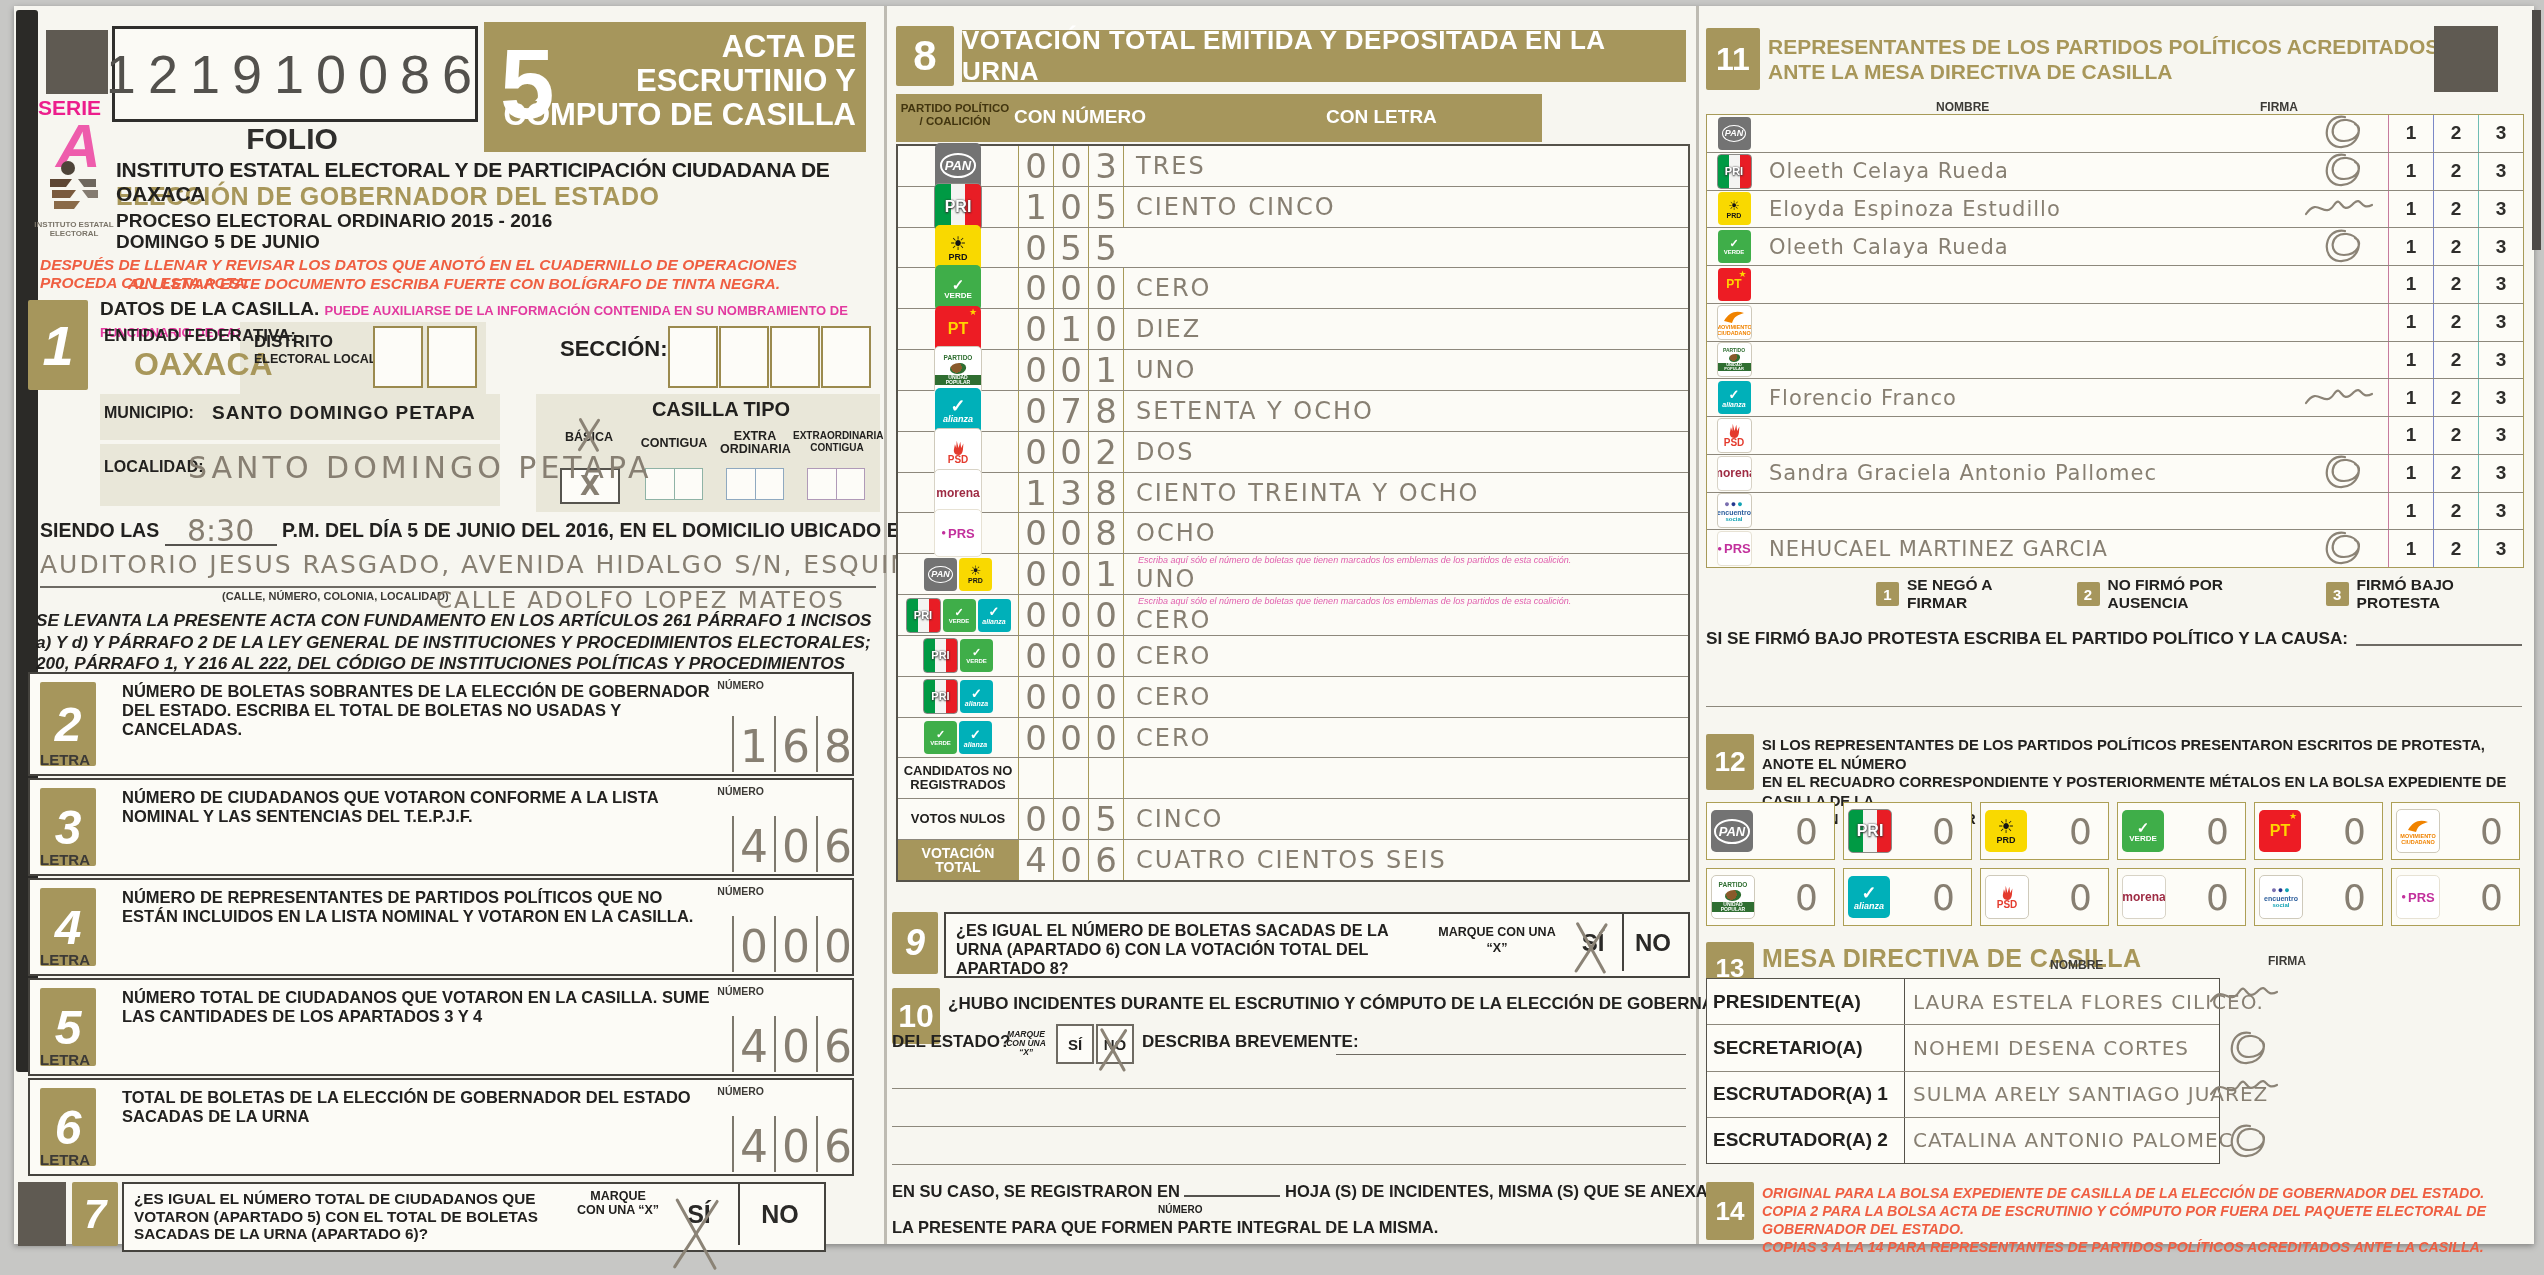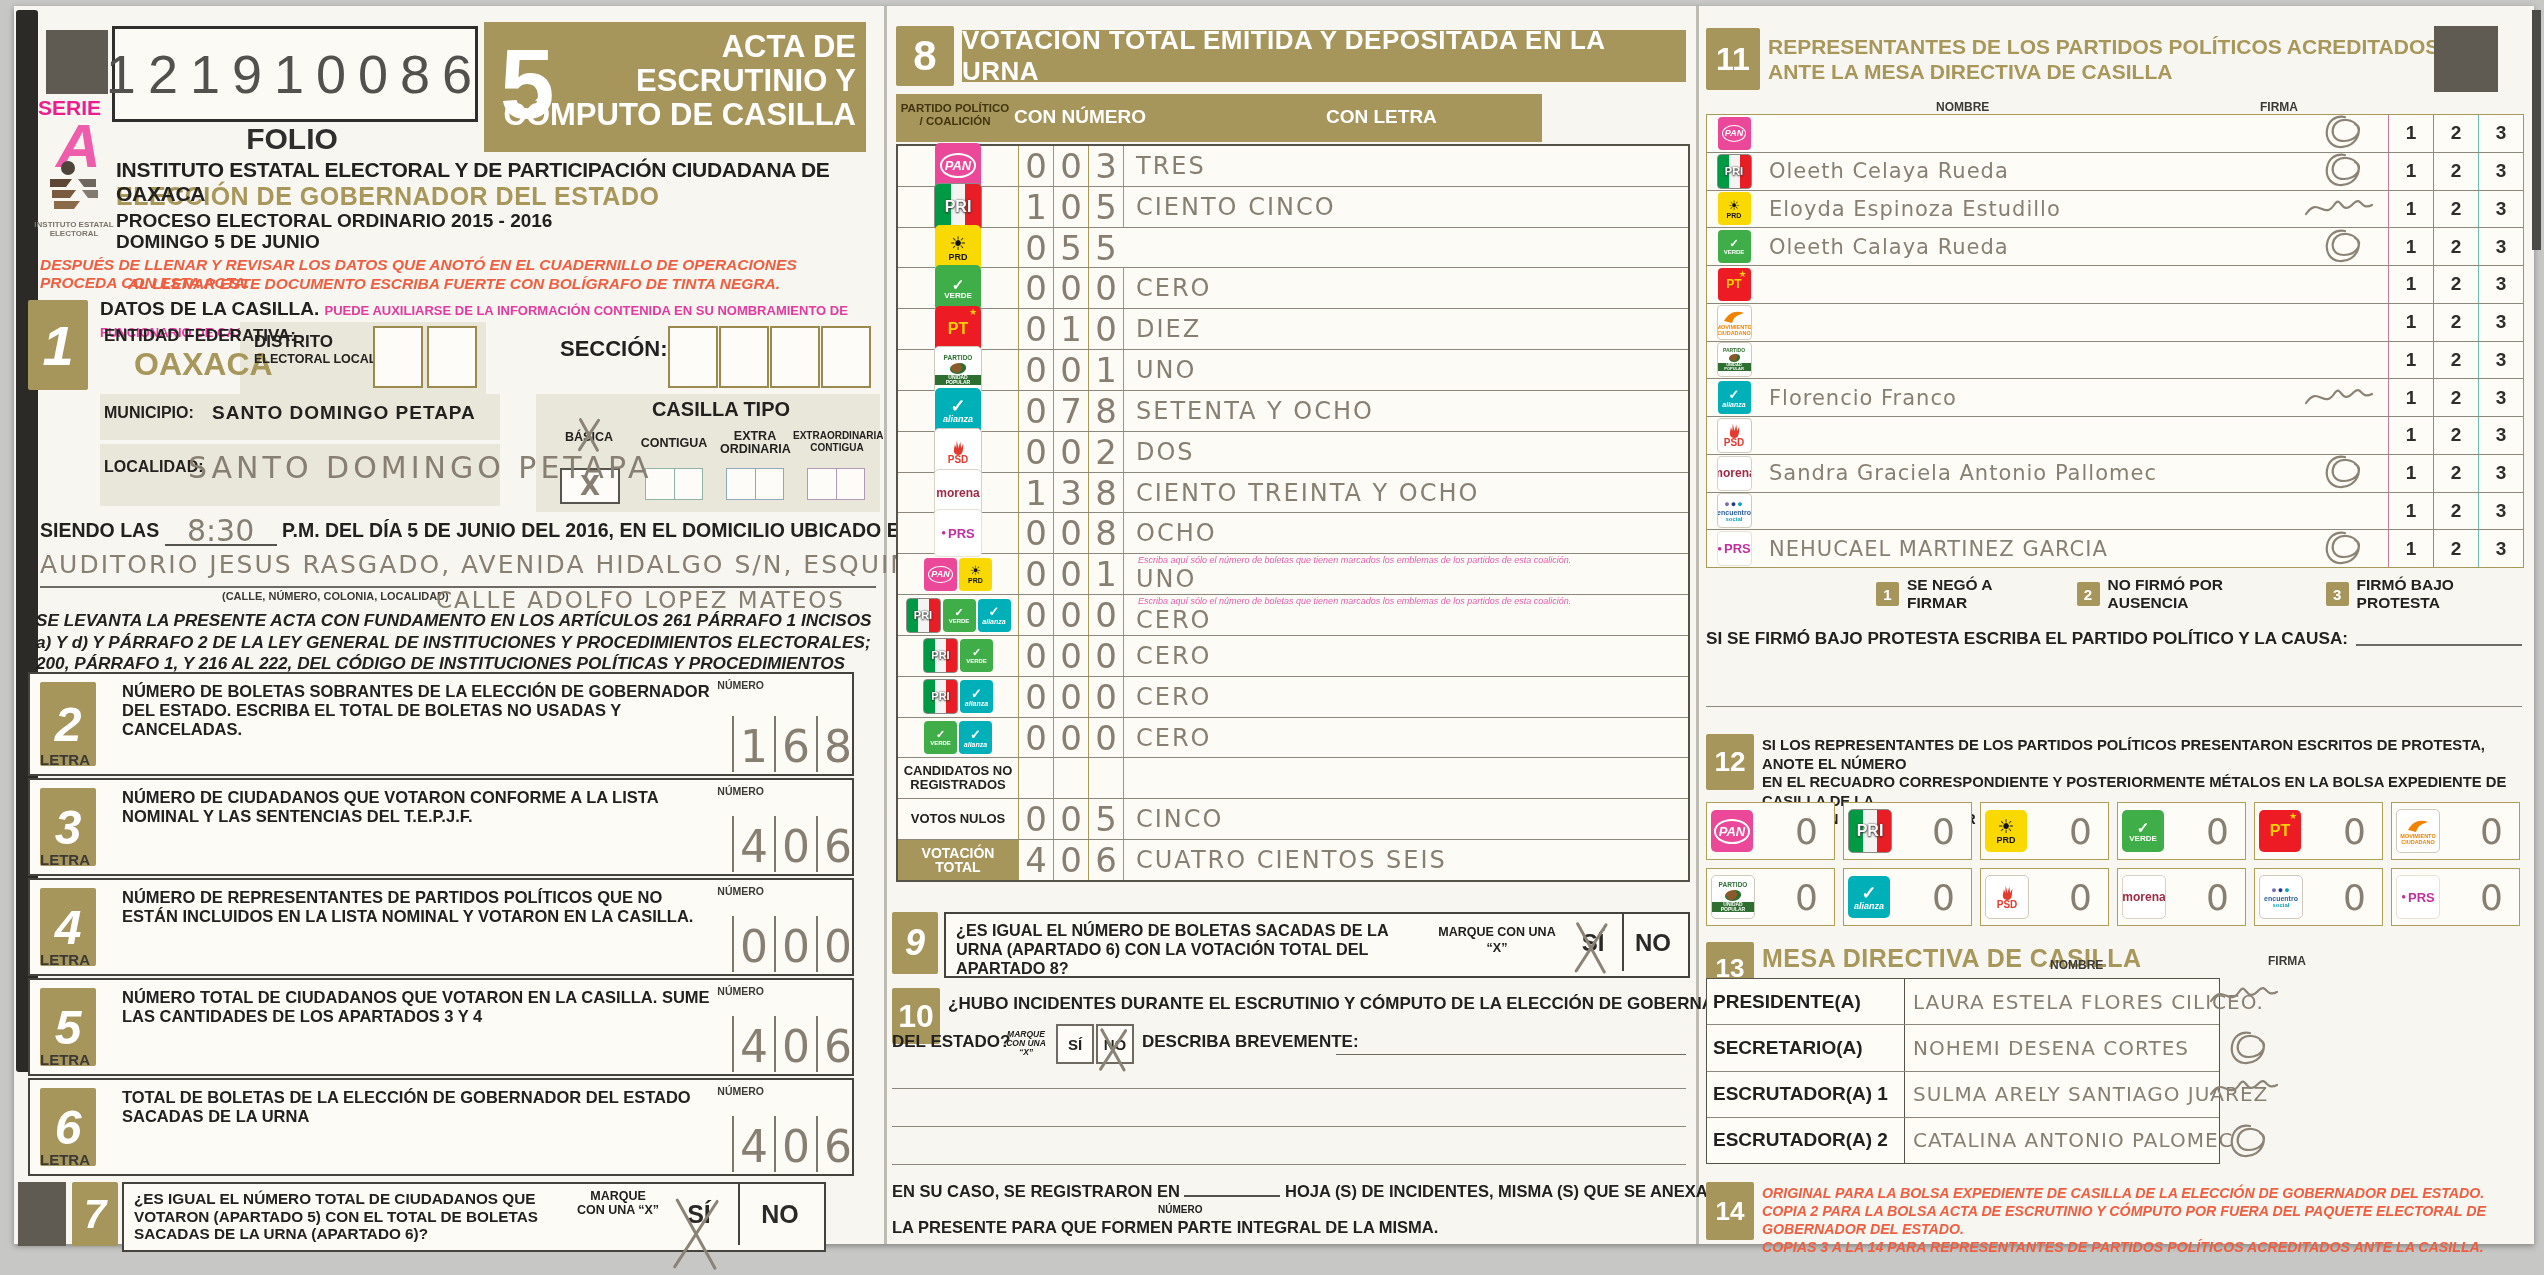--- a/index.html
+++ b/index.html
@@ -59,21 +59,21 @@
   .c-letra{flex:1;border-left:1.5px solid #a79a58;position:relative;display:flex;flex-direction:column;justify-content:center}
   .c-letra .hw{font-size:24px;letter-spacing:2px;padding-left:12px;white-space:nowrap}
   .c-letra .note{font-size:9px;color:#e060ae;font-style:italic;padding:1px 0 0 14px;line-height:9px}
   .c-lbl{font-size:13px;font-weight:800;text-align:center;line-height:14px;align-self:center;width:100%}
   .c-logo.total{background:#a6965c;color:#fff}
 
   
   .logo{position:relative;width:46px;height:46px;flex:none;display:flex;flex-direction:column;
         align-items:center;justify-content:center;border-radius:5px;overflow:hidden;line-height:1}
   .logo.sm{width:33px;height:33px;border-radius:4px}
-  .lg-pan{background:#ec4899}
+  .lg-pan{background:#737373}
   .lg-pan .oval{border:2px solid #fff;border-radius:50%;padding:4px 3px;color:#fff;font-weight:800;font-style:italic;font-size:13px}
   .sm.lg-pan .oval{font-size:9px;padding:3px 2px;border-width:1.5px}
   .lg-pri{background:linear-gradient(90deg,#009a44 0 34%,#f4f4f2 34% 66%,#e81d25 66%);border:1px solid #8a8a86}
   .lg-pri .t{font-weight:900;font-size:16px;color:#fff;text-shadow:0 0 2px #333,0 1px 2px #333}
   .sm.lg-pri .t{font-size:11px}
   .lg-prd{background:#f9d900}
   .lg-prd .sun{font-size:19px;color:#141414}
   .lg-prd .t{font-size:9px;font-weight:900;color:#141414}
   .sm.lg-prd .sun{font-size:13px}.sm.lg-prd .t{font-size:7px}
   .lg-verde{background:#3fae49}

